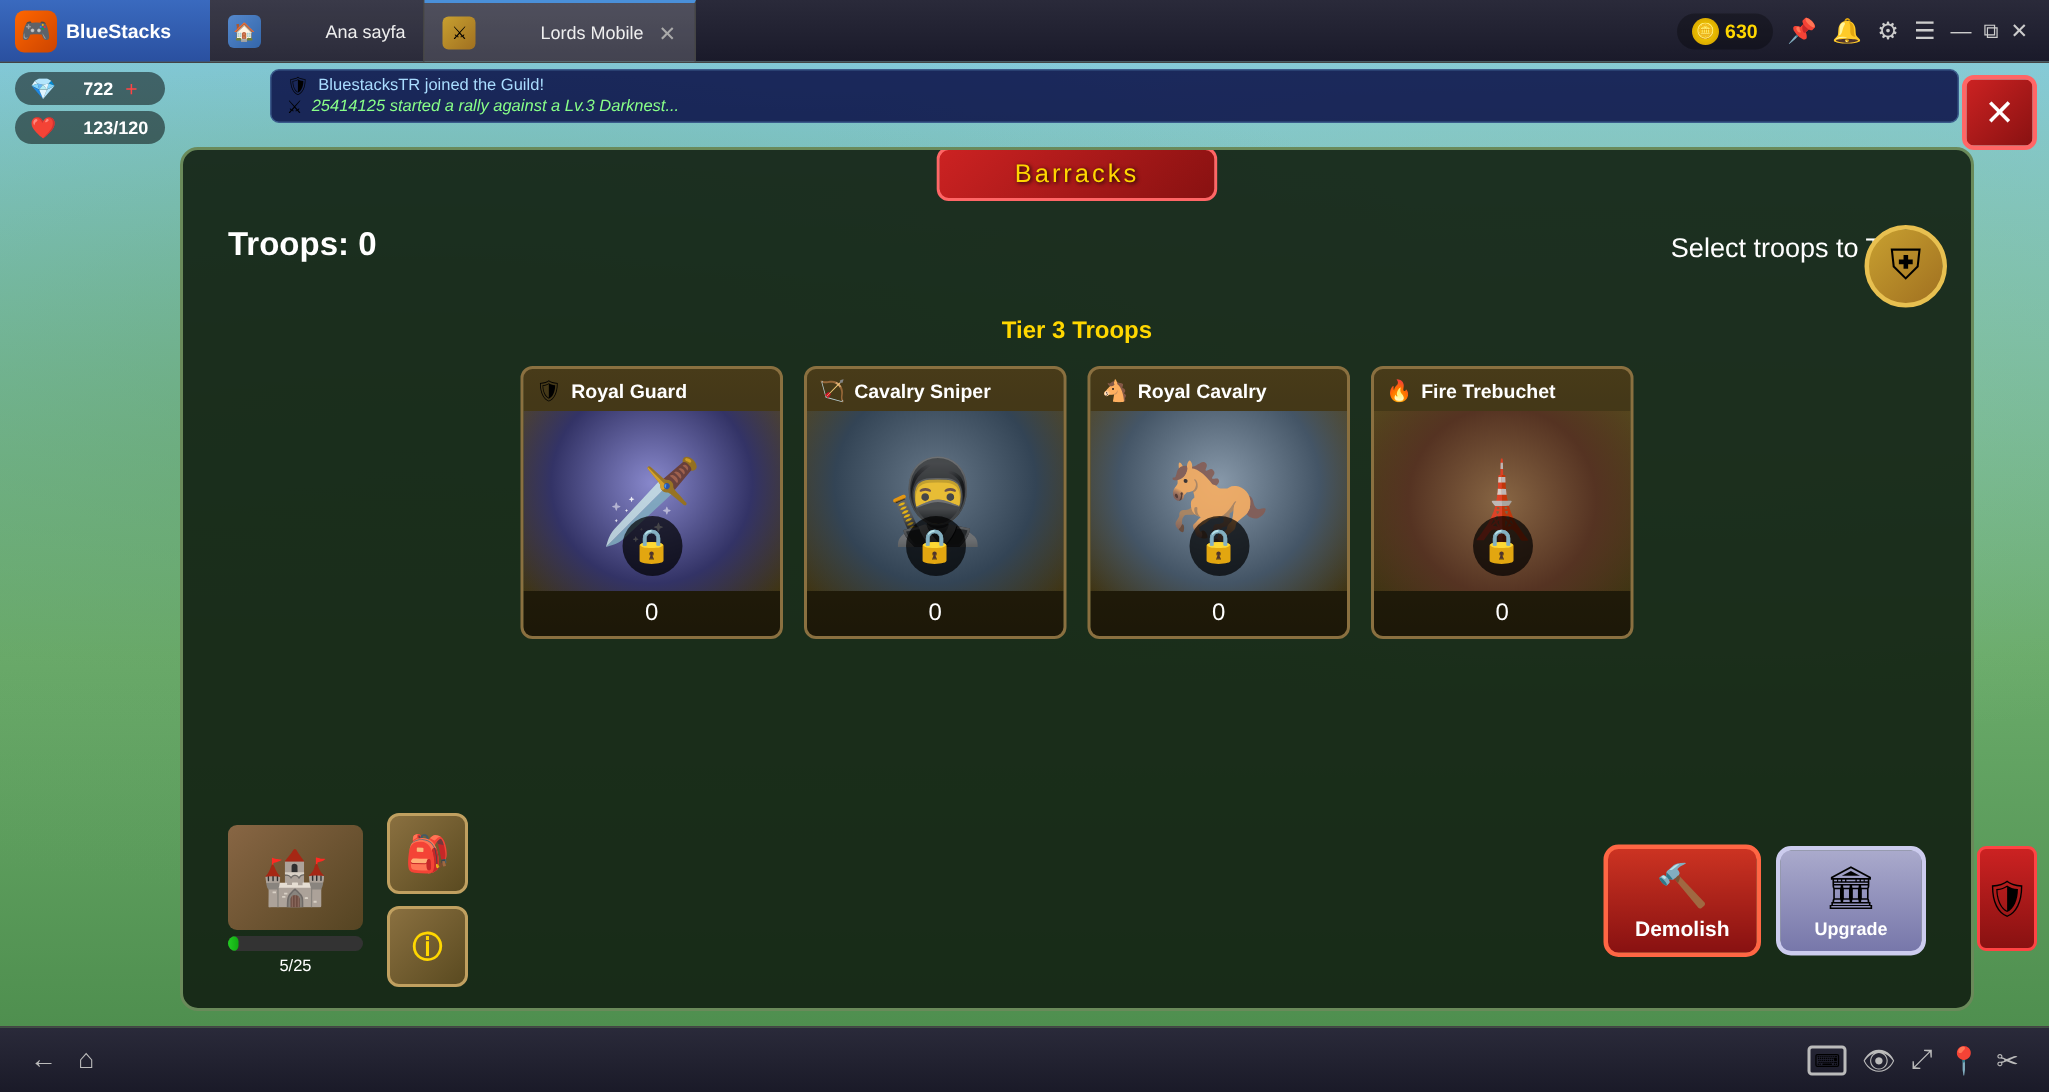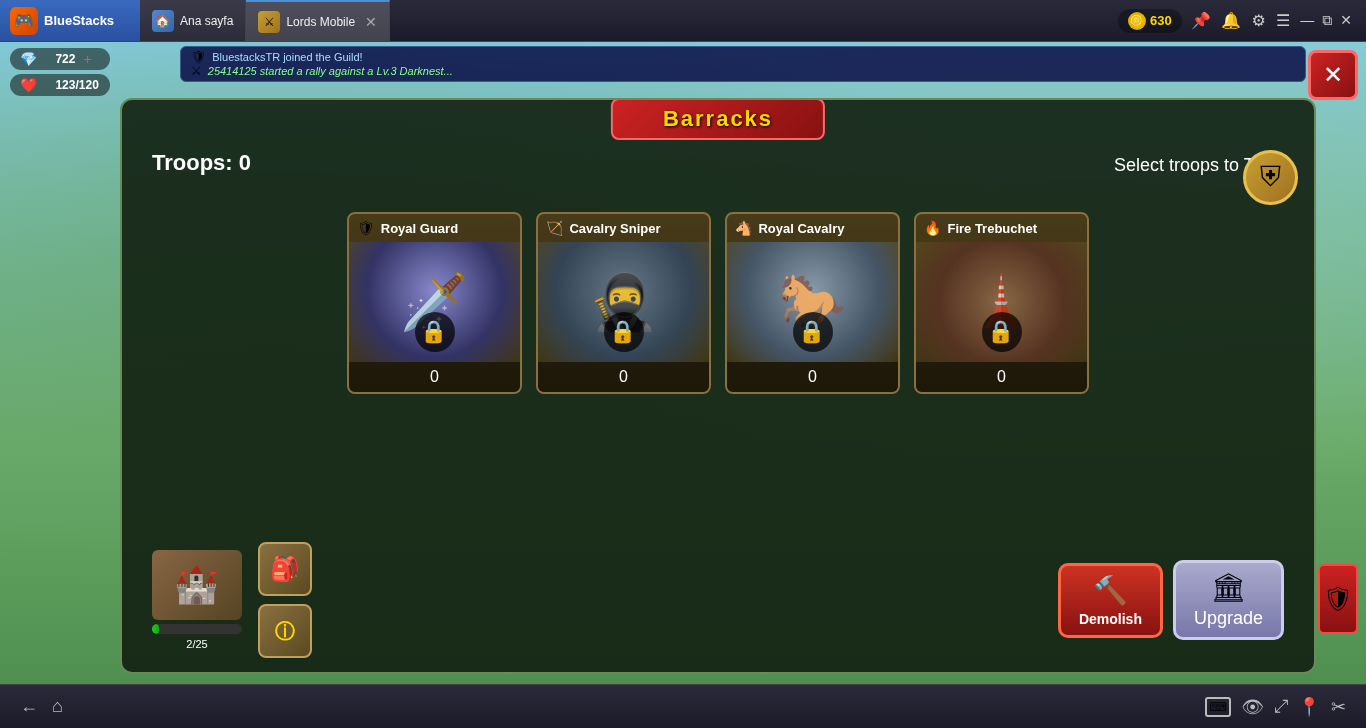--- a/index.html
+++ b/index.html
@@ -76,20 +76,21 @@
     .taskbar-tab-icon {
       width: 22px; height: 22px;
       background: linear-gradient(135deg, #c8a030, #a07020);
       border-radius: 4px;
       display: flex; align-items: center; justify-content: center;
       font-size: 12px;
     }
     .taskbar-tab-text {
       color: #eee;
       font-size: 12px;
+      margin-left: 37px;
     }
     .taskbar-tab-close {
       color: #aaa;
       font-size: 14px;
       margin-left: 4px;
     }
     .taskbar-tab-home-icon {
       width: 22px; height: 22px;
       background: linear-gradient(135deg, #5588cc, #3366aa);
       border-radius: 4px;
@@ -257,22 +258,22 @@
       left: 50%;
       transform: translateX(-50%);
       background: linear-gradient(135deg, #cc2222, #881111);
       border-radius: 8px;
       padding: 6px 50px;
       border: 2px solid #ff6666;
       z-index: 10;
     }
     .panel-title {
       color: #ffd700;
-      font-size: 22px;
-      font-weight: bold;
+      font-size: 17px;
+      font-weight: normal;
       text-shadow: 1px 1px 3px #000;
       letter-spacing: 2px;
     }
 
     .panel-content {
       padding: 50px 30px 20px 30px;
     }
 
     .troops-header {
       display: flex;
@@ -458,21 +459,21 @@
       border-radius: 10px;
       padding: 8px 18px;
       cursor: pointer;
       display: flex;
       flex-direction: column;
       align-items: center;
       gap: 4px;
       min-width: 100px;
     }
     .upgrade-icon { font-size: 28px; }
-    .upgrade-label { color: #fff; font-size: 18px; font-weight: normal; }
+    .upgrade-label { color: #fff; font-size: 12px; font-weight: bold; }
 
     
     .right-badge {
       position: absolute;
       right: 8px;
       bottom: 50px;
       width: 40px; height: 70px;
       background: linear-gradient(180deg, #cc2222, #881111);
       border: 2px solid #ff4444;
       border-radius: 6px;
@@ -557,20 +558,21 @@
       <span class="panel-title">Barracks</span>
     </div>
 
     <div class="panel-content">
 
       <div class="troops-header">
         <span class="troops-count">Troops: 0</span>
         <span class="select-troops-text">Select troops to Train</span>
       </div>
 
+      <div class="tier-label">Tier 3 Troops</div>
 
       <div class="troops-grid">
 
         <div class="troop-card">
           <div class="troop-card-header">
             <span class="troop-icon-small">🛡</span>
             <span class="troop-name">Royal Guard</span>
           </div>
           <div class="troop-image-area troop-royal-guard">
             <div style="font-size:55px;opacity:0.85">🗡️</div>
@@ -622,21 +624,21 @@
 
     <div class="bottom-actions">
 
       <div class="building-icon-area">
         <div class="building-sprite">
           🏰
         </div>
         <div class="building-level-bar">
           <div class="building-level-fill" style="width: 8%;"></div>
         </div>
-        <span class="building-level-text">2/25</span>
+        <span class="building-level-text">5/25</span>
       </div>
 
       <div style="display:flex; flex-direction:column; gap:8px;">
         <div class="small-action-btn">🎒</div>
         <div class="small-action-btn" style="font-size:20px;color:#ffd700;font-weight:bold;">ⓘ</div>
       </div>
 
       <div class="action-buttons-cluster">
         <div class="demolish-btn">
           <span class="demolish-icon">🔨</span>

